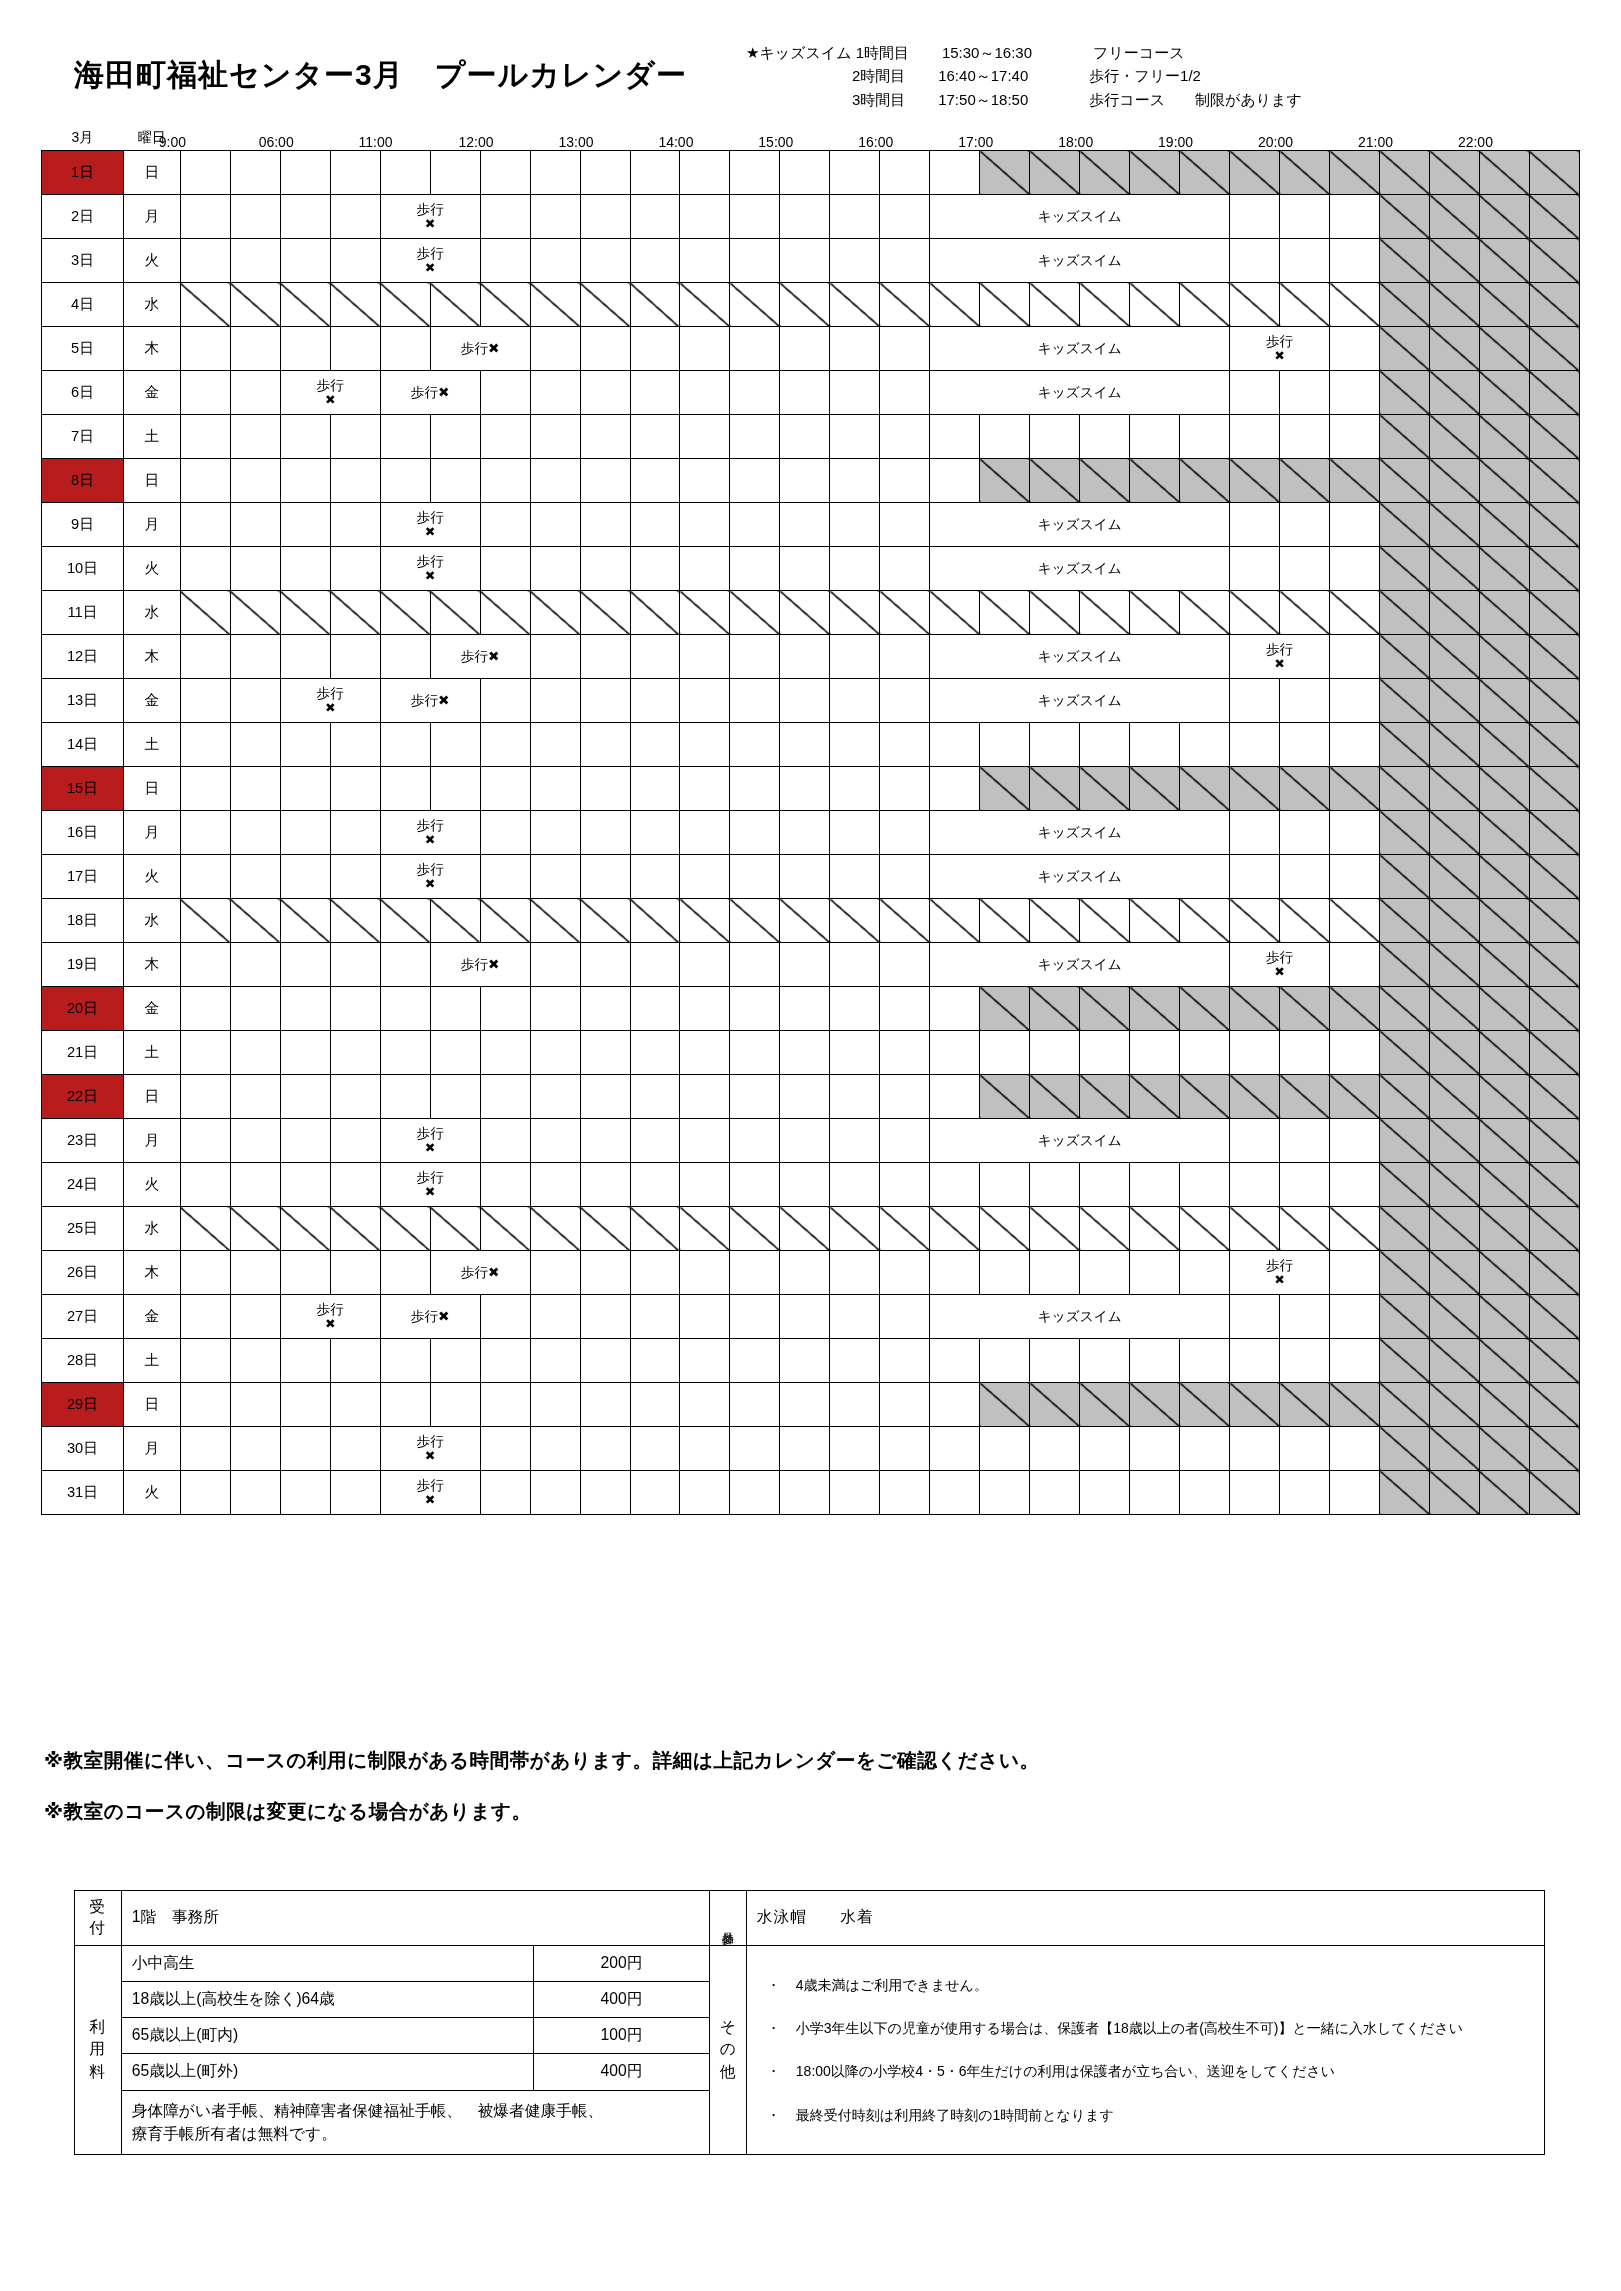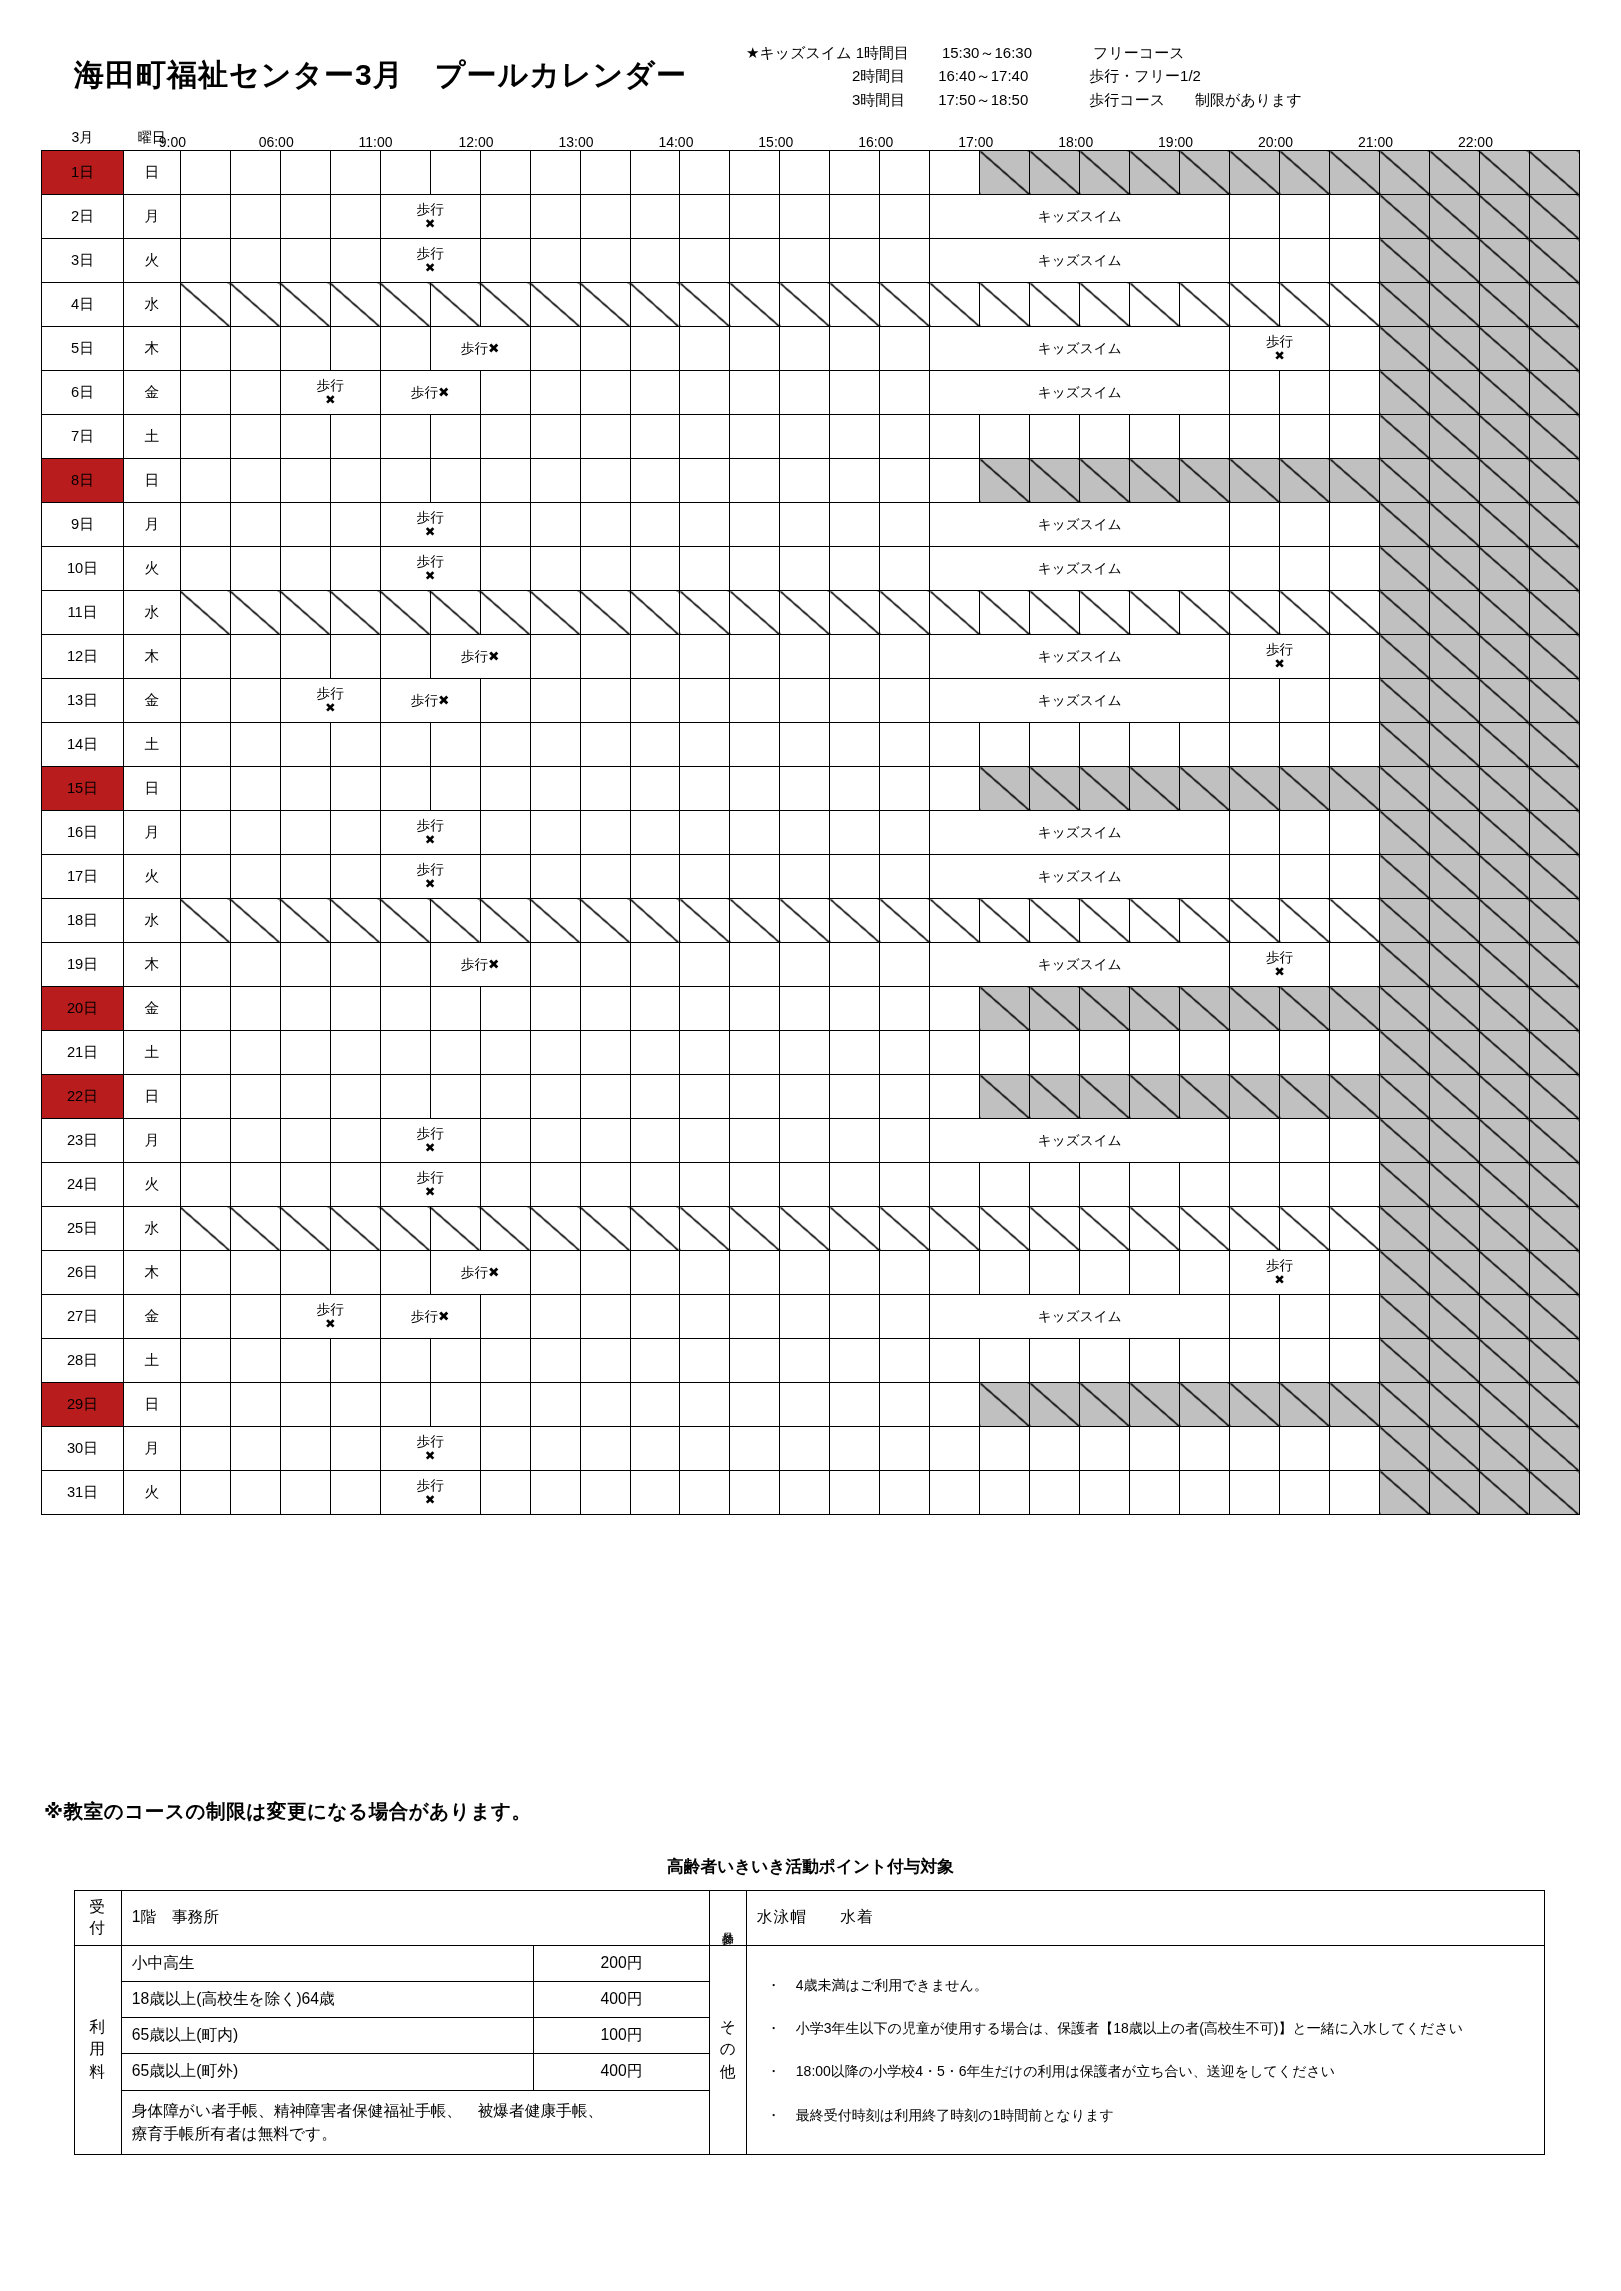--- a/index.html
+++ b/index.html
@@ -1356,22 +1356,22 @@
           <td class="slotcell "></td>
           <td class="slotcell "></td>
           <td class="slotcell grayhatch"></td>
           <td class="slotcell grayhatch"></td>
           <td class="slotcell grayhatch"></td>
           <td class="slotcell grayhatch"></td>
         </tr>
       </tbody>
   </table>
 
+  <div class="note1">※教室開催に伴い、コースの利用に制限がある時間帯があります。詳細は上記カレンダーをご確認ください。</div>
   <div class="note2">※教室のコースの制限は変更になる場合があります。</div>
-  <div class="pointtitle">高齢者いきいき活動ポイント付与対象</div>
 
   <table class="bottom">
     <colgroup>
       <col style="width:47px">
         <col style="width:412px">
         <col style="width:176px">
       <col style="width:37px">
         <col style="width:798px">
     </colgroup>
     <tbody>

